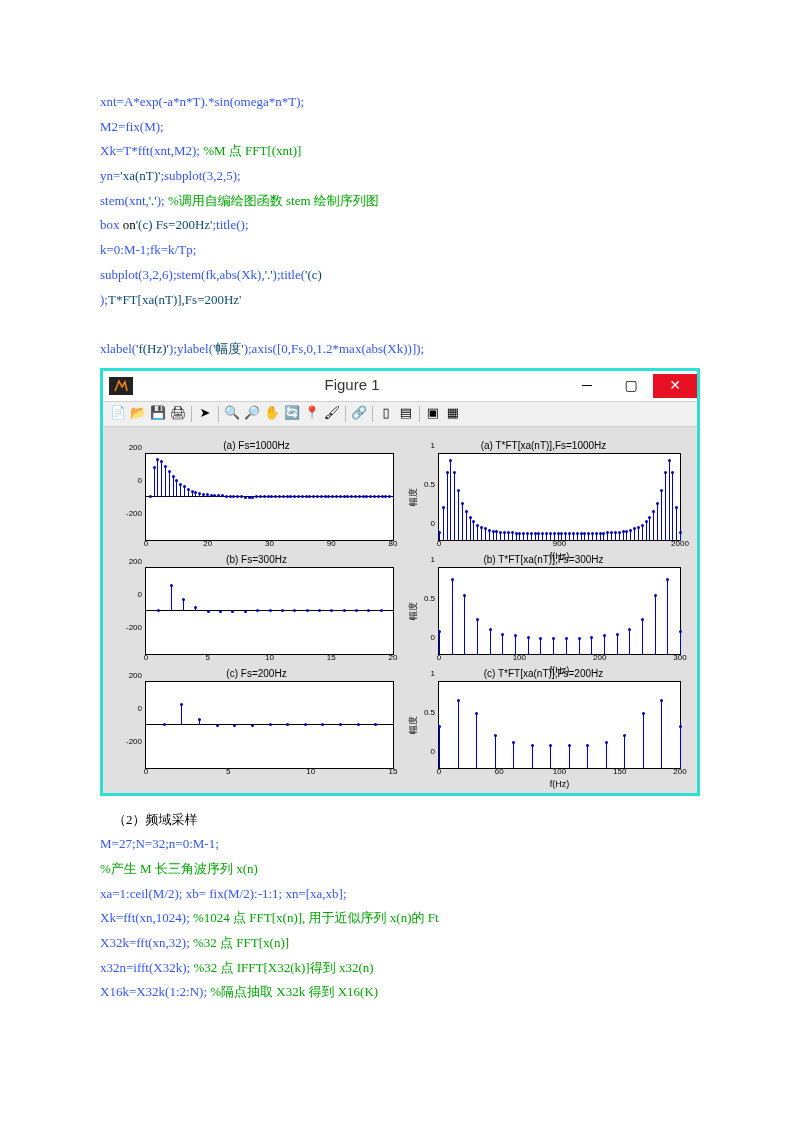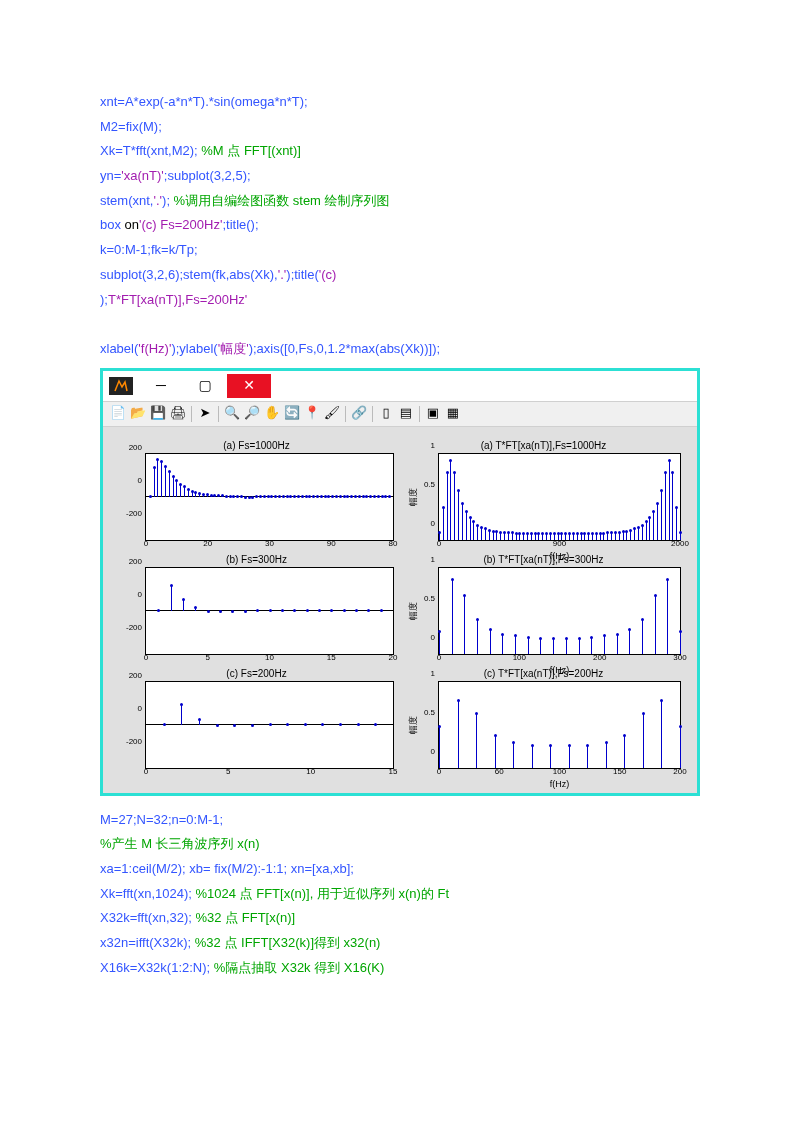--- a/index.html
+++ b/index.html
@@ -1,18 +1,18 @@
 <!DOCTYPE html>
 <html><head>
 <meta charset="utf-8">
 <style>
 body{margin:0;font-family:Arial,sans-serif;background:#fff;width:800px}
 .page{padding:90px 100px 40px 100px;font-size:13px;line-height:1.9}
-.code{font-family:Liberation Sans, sans-serif;color:#3355ff}
-.code .str{color:#a21caf}
+.code{font-family:Liberation Serif, serif;color:#3355ff}
+.code .str{color:#0c4a6e}
 .code .com{color:#00a500}
 .code .blk{color:#000}
 .body-text{font-family:'SimSun',serif;color:#000}
 .fig{border:3px solid #2ce0d4;background:#fff;margin:6px 0 12px 0}
 .titlebar{background:#fff;display:flex;align-items:center;height:30px}
 .ti{width:24px;height:18px;background:#222;margin:0 6px;display:flex;align-items:center;justify-content:center}
 .ti svg{width:16px;height:14px}
 .ttxt{flex:1;text-align:center;color:#333;font-size:15px}
 .wbtn{width:44px;height:24px;display:flex;align-items:center;justify-content:center;font-size:14px}
 .close{background:#e81123;color:#fff}
@@ -45,20 +45,21 @@
 <div class="page">
 <div class="code" id="code-top"><span>xnt=A*exp(-a*n*T).*sin(omega*n*T);</span><br><span>M2=fix(M);</span><br><span>Xk=T*fft(xnt,M2); </span><span class="com">%M 点 FFT[(xnt)]</span><br><span>yn=</span><span class="str">'xa(nT)'</span><span>;subplot(3,2,5);</span><br><span>stem(xnt,</span><span class="str">'.'</span><span>); </span><span class="com">%调用自编绘图函数 stem 绘制序列图</span><br><span>box </span><span class="blk">on</span><span class="str">'(c) Fs=200Hz'</span><span>;title(</span><span>);</span><br><span>k=0:M-1;fk=k/Tp;</span><br><span>subplot(3,2,6);stem(fk,abs(Xk),</span><span class="str">'.'</span><span>);title(</span><span class="str">'(c)</span><br><span>);</span><span class="str">T*FT[xa(nT)],Fs=200Hz'</span><br>&nbsp;<br><span>xlabel(</span><span class="str">'f(Hz)'</span><span>);ylabel(</span><span class="str">'幅度'</span><span>);axis([0,Fs,0,1.2*max(abs(Xk))]);</span></div>
 
 <div class="fig">
  <div class="titlebar">
   <div class="ti">
           <svg viewBox="0 0 16 14">
             <path d="M2 12 L6 2 L9 8 L12 3 L14 12" stroke="#ff8800" stroke-width="1.5" fill="none"></path>
           </svg>
         </div>
+  <div class="ttxt">Figure 1</div>
   <div class="wbtn">─</div>
   <div class="wbtn">▢</div>
   <div class="wbtn close">✕</div>
  </div>
  <div class="tb">
   <span class="ic">📄</span>
   <span class="ic">📂</span>
   <span class="ic">💾</span>
   <span class="ic">🖨</span>
   <span class="sep"></span>
@@ -353,14 +354,15 @@
             <div class="yt" style="bottom:0%">0</div>
             <div class="yt" style="bottom:45.45454545454545%">0.5</div>
             <div class="yt" style="bottom:90.9090909090909%">1</div>
             <div class="ylab">幅度</div>
             <div class="xlab">f(Hz)</div>
           </div>
         </div>
       </div>
 </div>
 
+<div class="body-text" style="text-indent:1em">（2）频域采样</div>
 <div class="code" id="code-bot"><span>M=27;N=32;n=0:M-1;</span><br><span class="com">%产生 M 长三角波序列 x(n)</span><br><span>xa=1:ceil(M/2);  xb= fix(M/2):-1:1;  xn=[xa,xb];</span><br><span>Xk=fft(xn,1024);  </span><span class="com">%1024 点 FFT[x(n)], 用于近似序列 x(n)的 Ft</span><br><span>X32k=fft(xn,32); </span><span class="com">%32 点 FFT[x(n)]</span><br><span>x32n=ifft(X32k); </span><span class="com">%32 点 IFFT[X32(k)]得到 x32(n)</span><br><span>X16k=X32k(1:2:N); </span><span class="com">%隔点抽取 X32k 得到 X16(K)</span></div>
 </div>
 
 </body></html>

